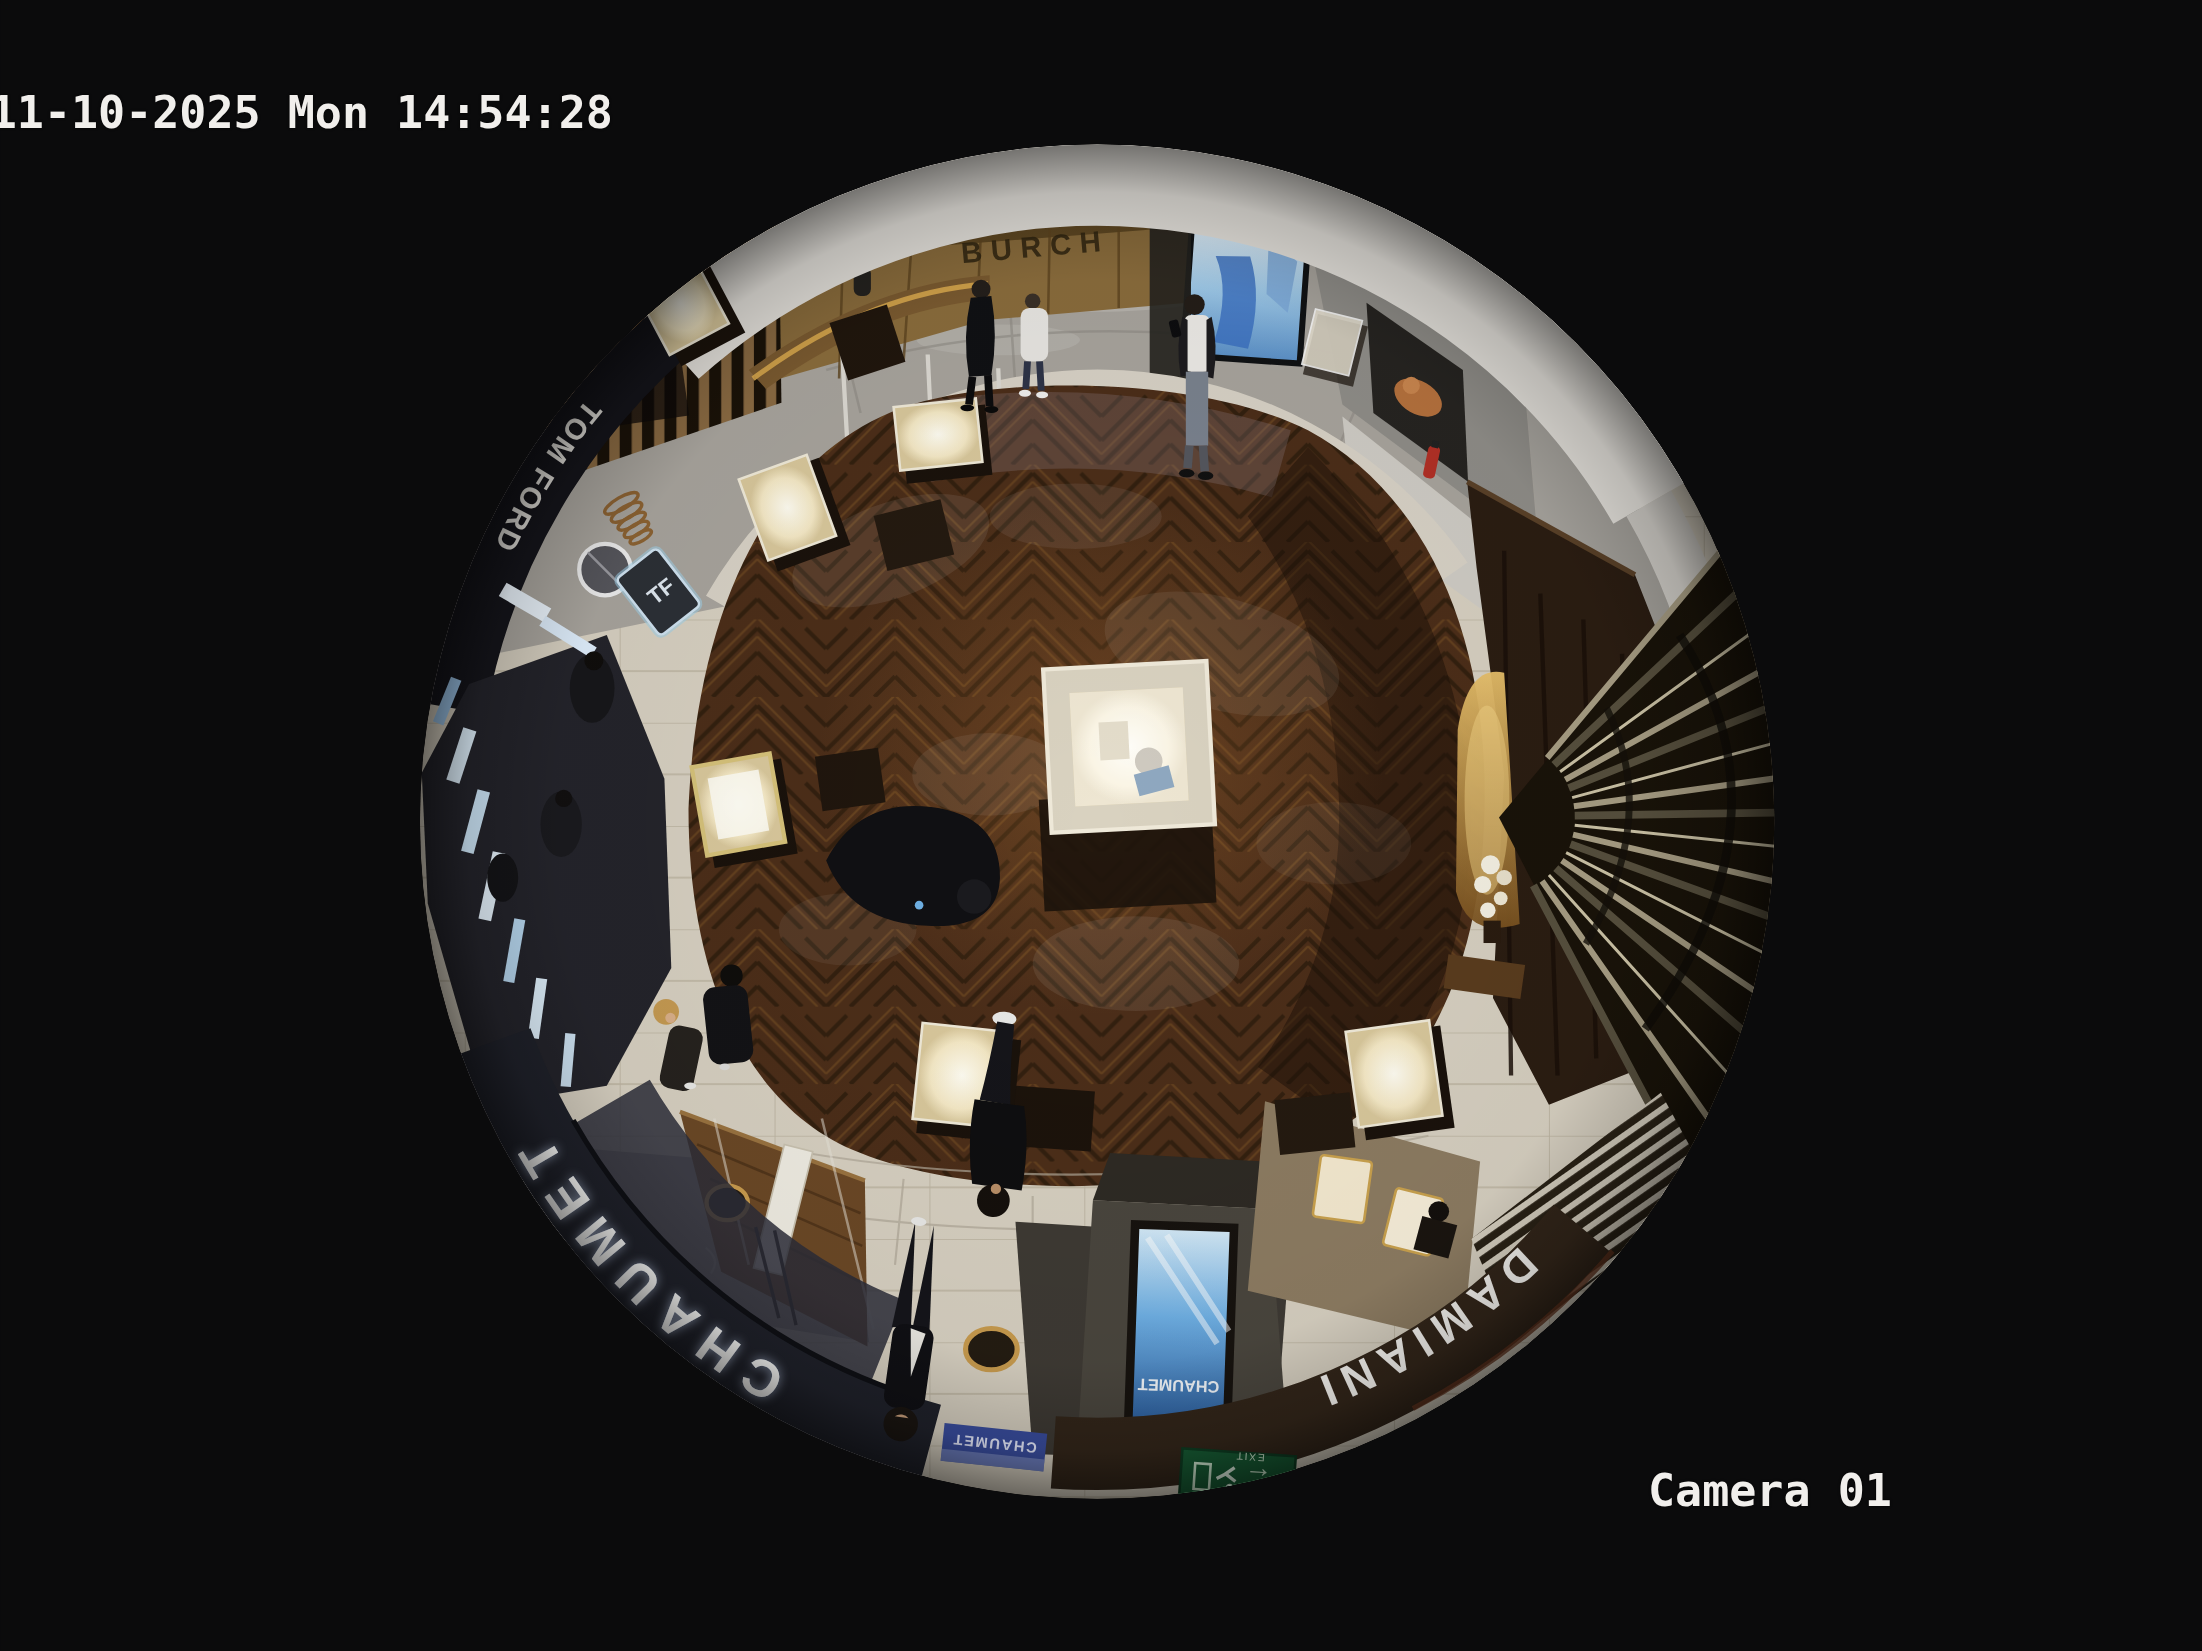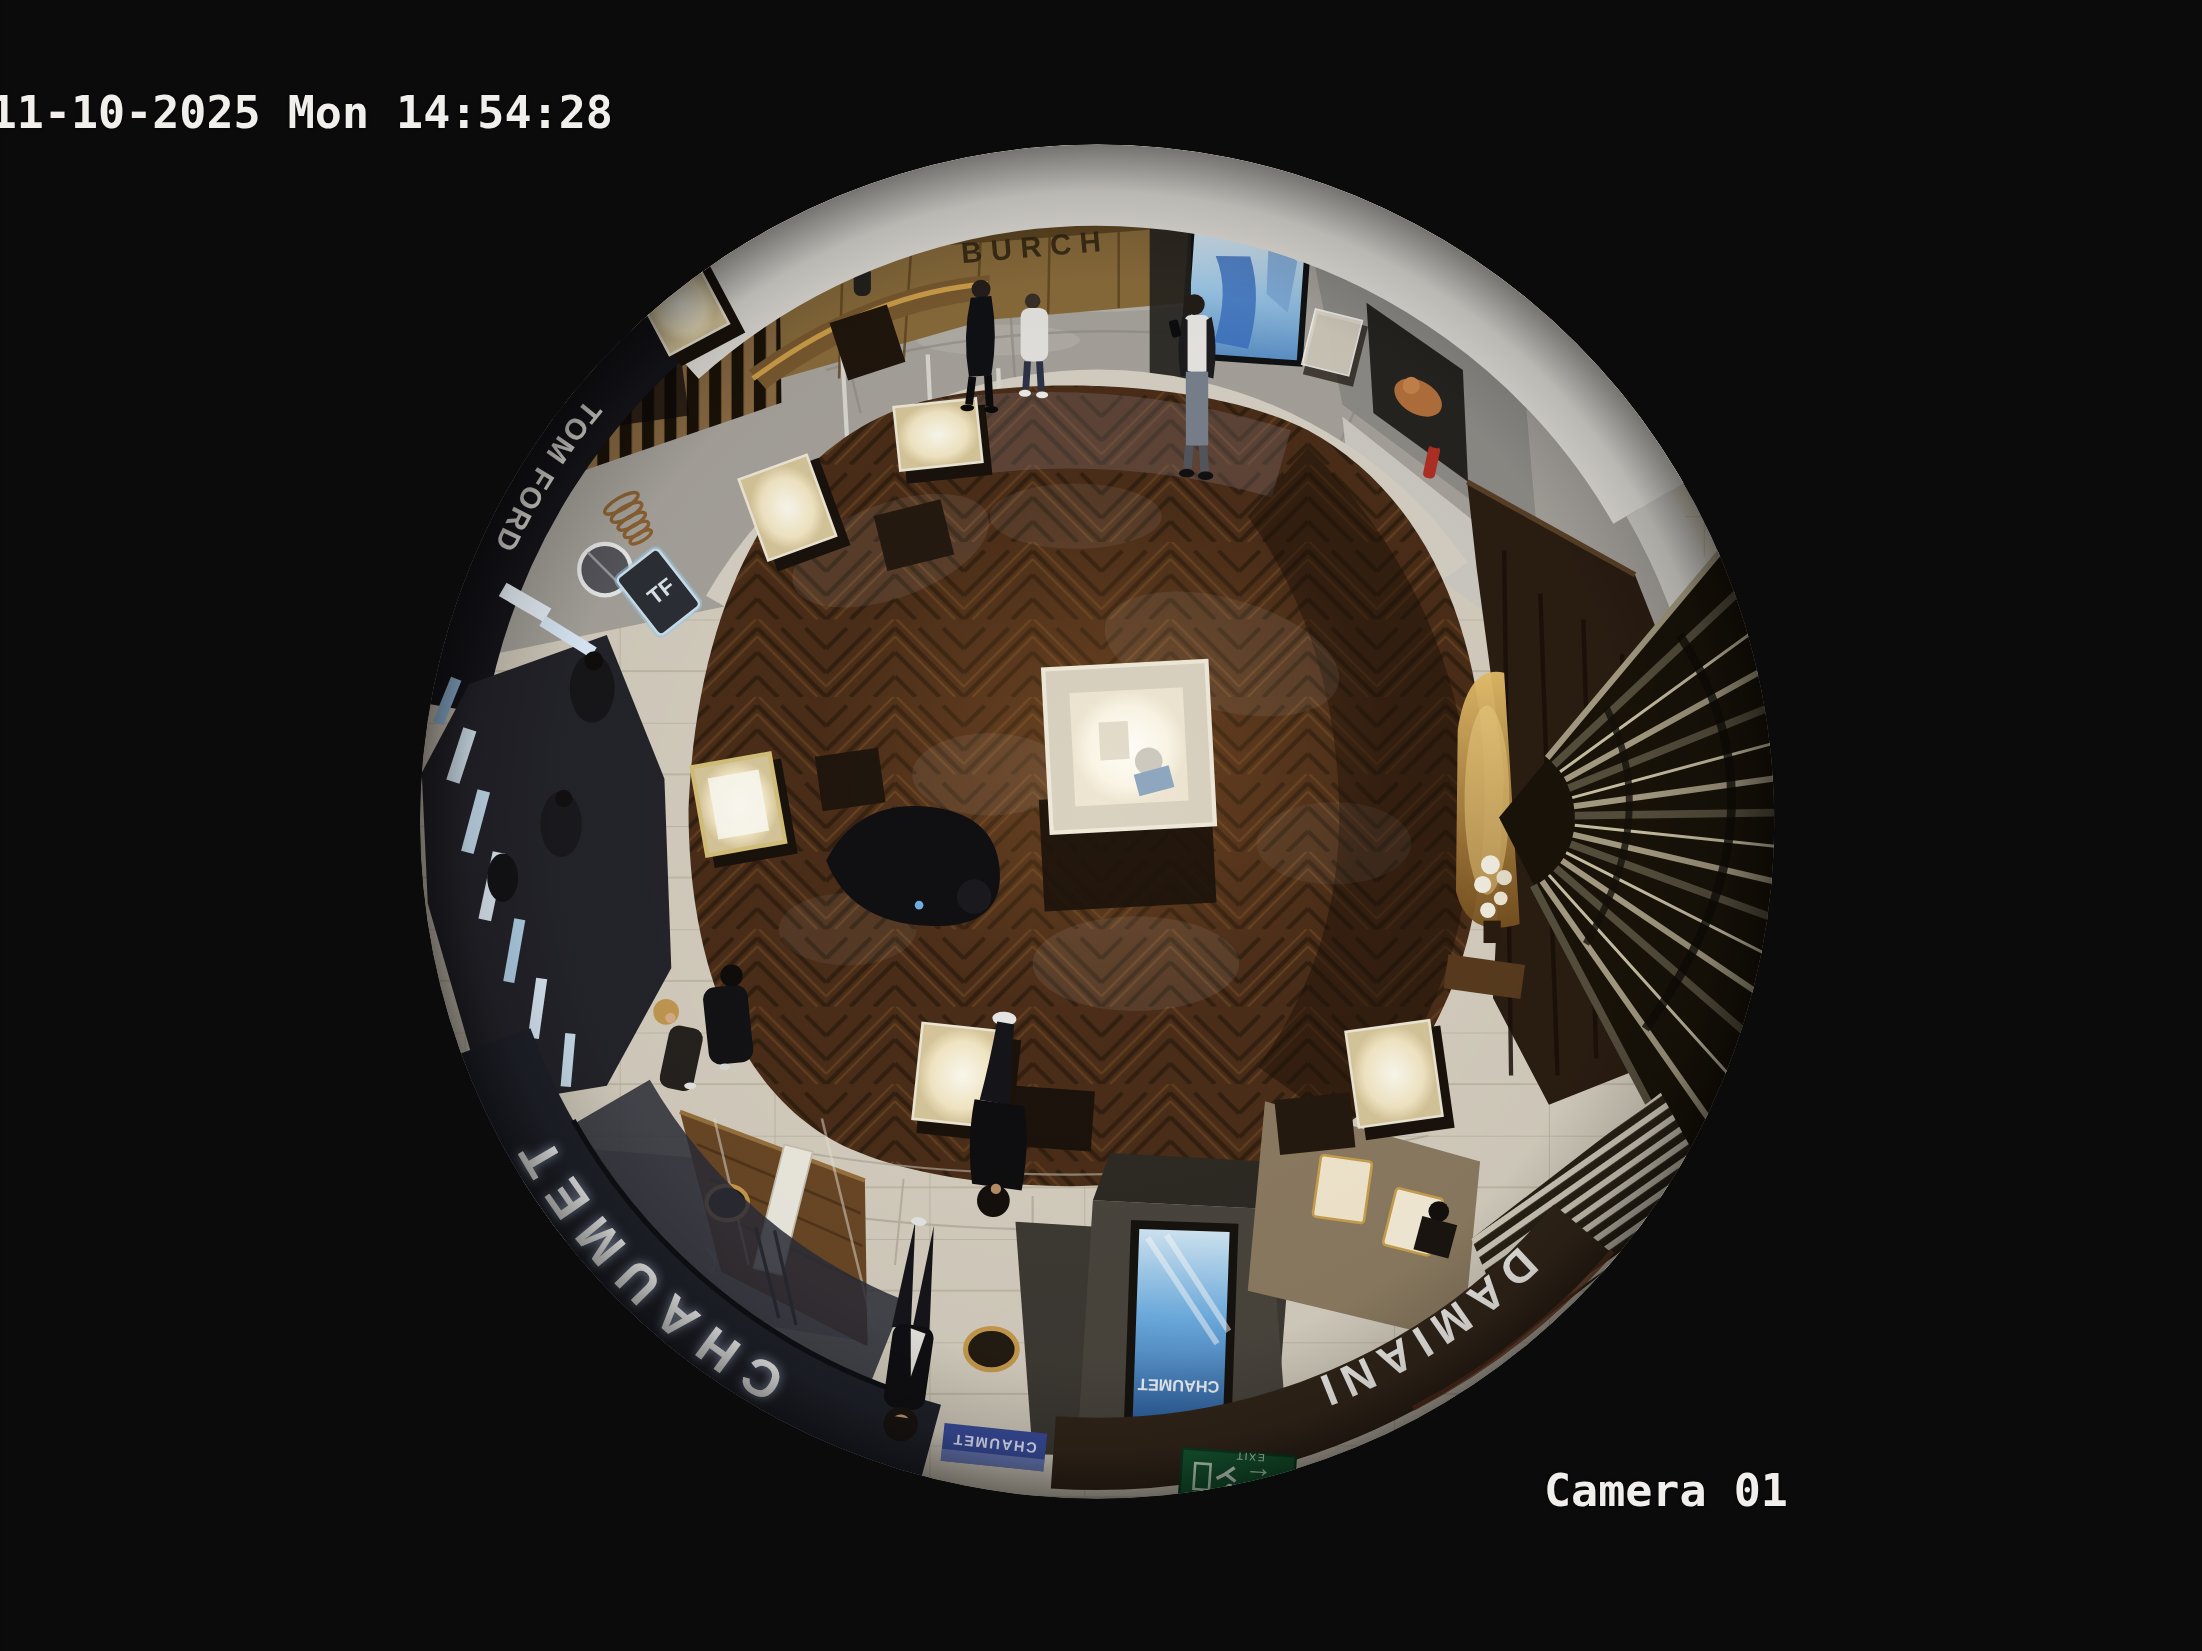--- a/index.html
+++ b/index.html
@@ -1,20 +1,20 @@
 <!DOCTYPE html>
 <html style="font-size:13.8px"><head>
 <meta charset="utf-8">
 <style>
   html,body{margin:0;padding:0;background:#0a0a0b;width:2203px;height:1652px;overflow:hidden;}
   .stage{position:relative;width:2106px;height:1652px;background:#0b0b0c;font-family:"Liberation Sans",sans-serif;}
   .osd{position:absolute;font-family:"DejaVu Sans Mono",monospace;font-weight:bold;font-size:45px;
        color:#f1efec;letter-spacing:0px;white-space:pre;text-shadow:0 0 2.6px rgba(0,0,0,.9);}
   .osd.timestamp{left:-10.3px;top:86px;}
-  .osd.camera{left:1544px;top:1464px;}
+  .osd.camera{left:1648px;top:1464px;}
   svg{position:absolute;left:0;top:0;}
   svg text{font-family:"Liberation Sans",sans-serif;}
 </style>
 </head>
 <body>
 
 <div class="stage">
 
 <svg width="2203" height="1652" viewBox="0 0 2560 1920">
   <defs>

